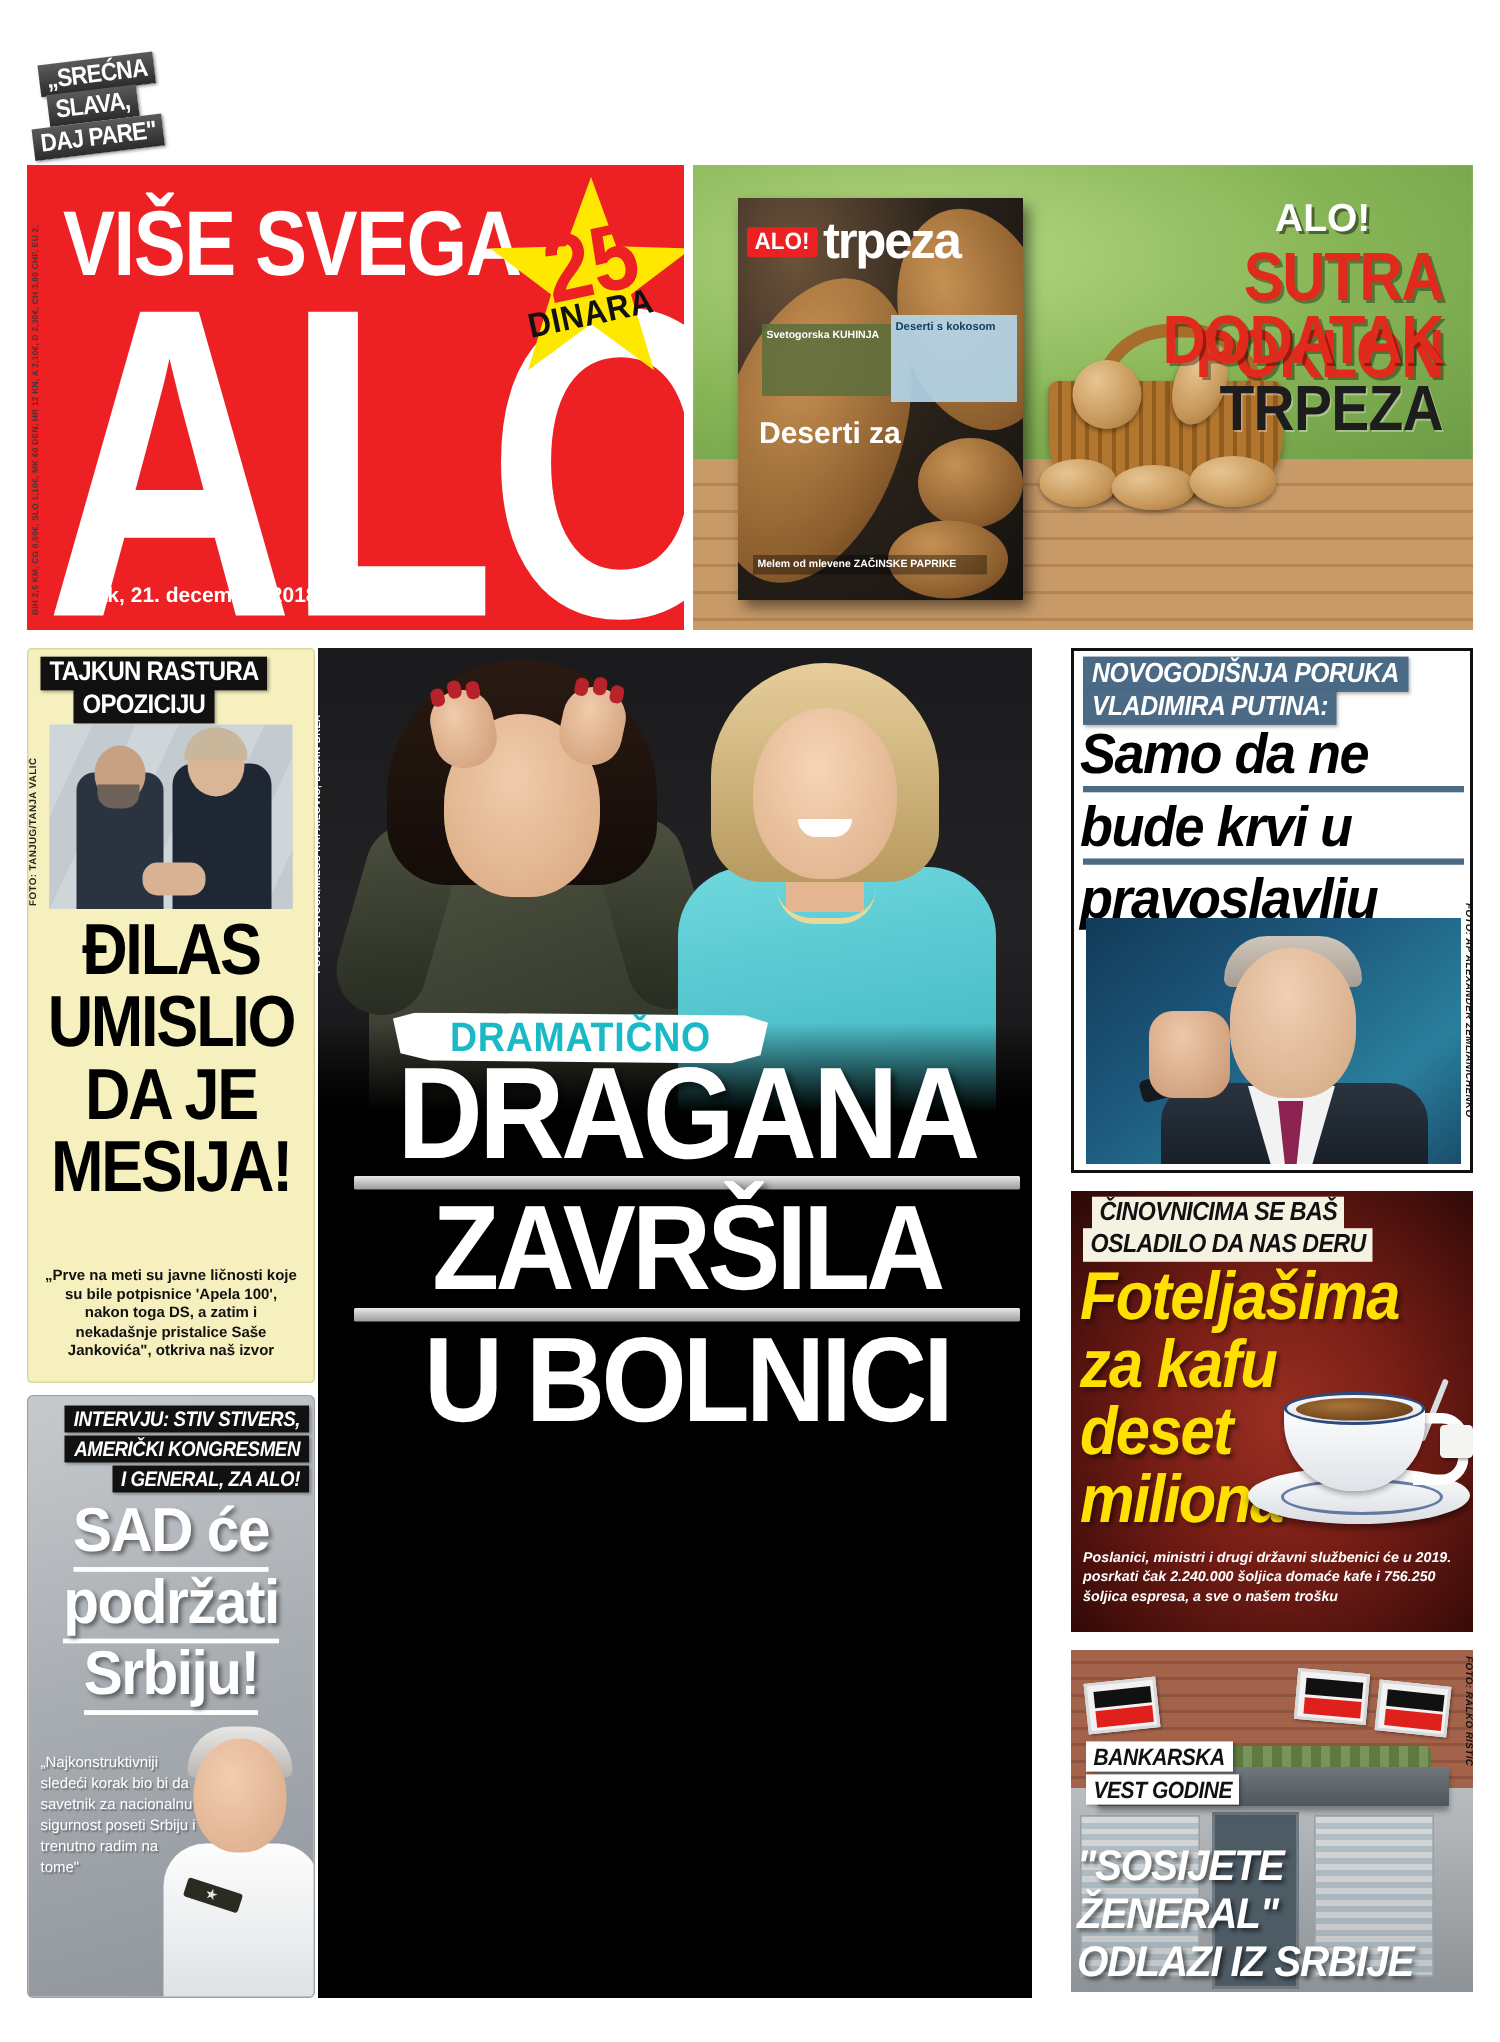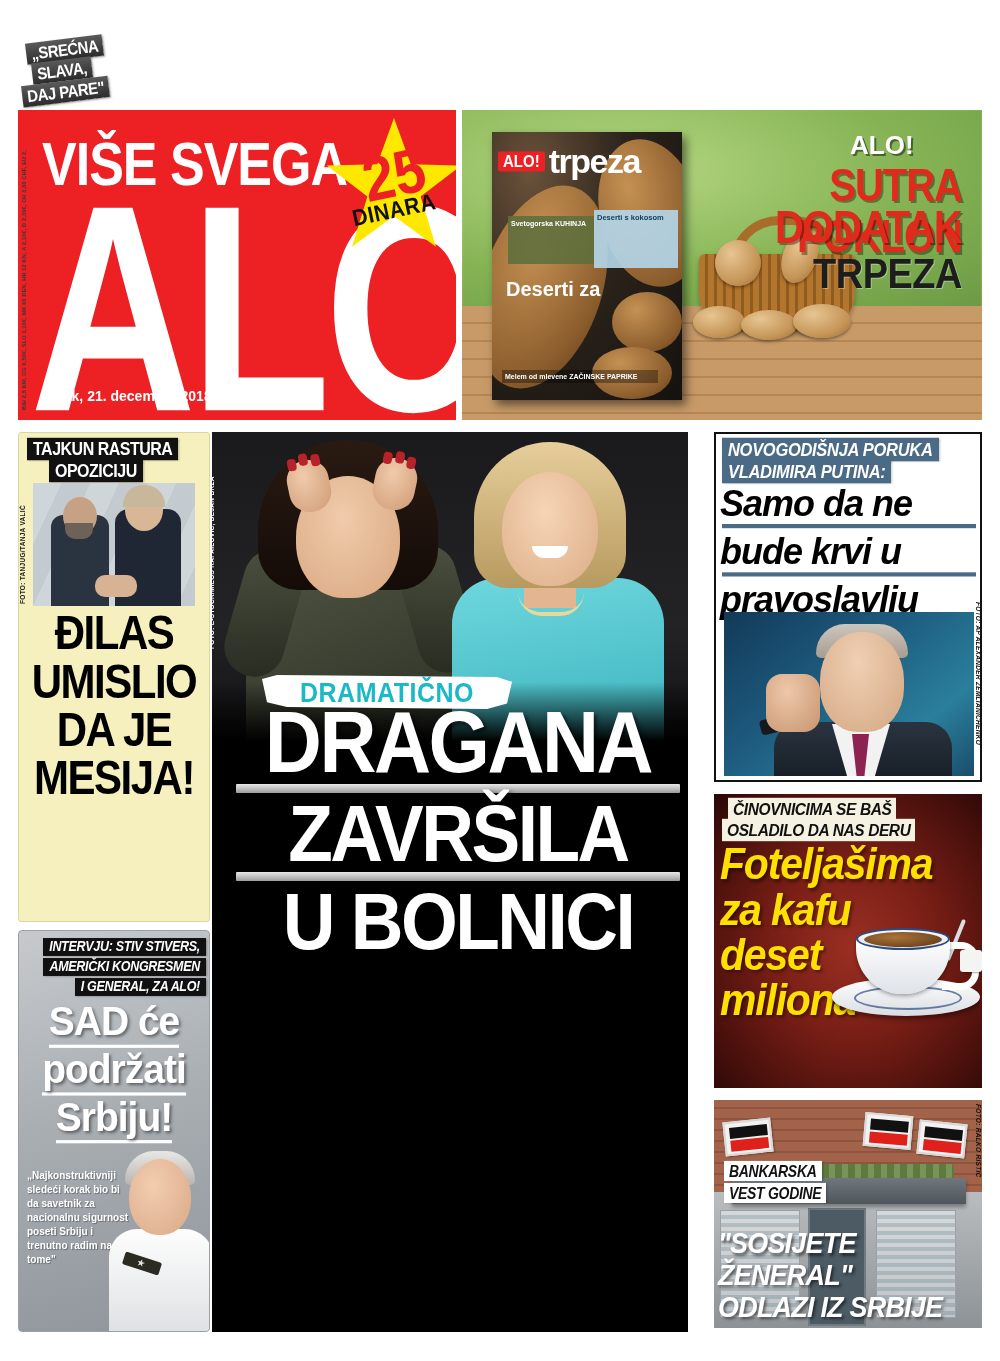--- a/index.html
+++ b/index.html
@@ -120,21 +120,21 @@
   .story-sad{position:absolute;left:0;top:498px;width:190px;height:400px;border-radius:4px;overflow:hidden;
     background:linear-gradient(165deg,#c6cacd 0%,#a9aeb3 45%,#8f959b 100%);border:1px solid #9aa0a5;}
   .sad-k{position:absolute;left:5px;width:182px;text-align:right;font-style:italic;}
   .sad-k1{top:6px;}.sad-k2{top:26px;}.sad-k3{top:46px;}
   .sad-k span{font-size:12.5px;letter-spacing:-0.3px;}
   .sad-head{position:absolute;left:0;top:66px;width:190px;text-align:center;color:#fff;
     font-weight:bold;font-size:39px;line-height:45px;letter-spacing:-1px;
     text-shadow:2px 2px 3px rgba(0,0,0,.45);transform:scaleY(1.06);transform-origin:top center;}
   .sad-head .u{border-bottom:3px solid #fff;padding-bottom:1px;}
   .sad-quote{position:absolute;left:8px;top:238px;width:104px;color:#fff;font-size:10px;
-    font-weight:bold;line-height:14px;text-shadow:1px 1px 1px rgba(0,0,0,.35);}
+    font-weight:normal;line-height:14px;text-shadow:1px 1px 1px rgba(0,0,0,.35);}
   .sad-man{position:absolute;left:88px;top:218px;width:104px;height:182px;}
   .sad-face{position:absolute;left:22px;top:10px;width:62px;height:76px;border-radius:50% 50% 46% 46%;
     background:radial-gradient(ellipse at 40% 35%,#f2cdb0,#d9a986);}
   .sad-hair{position:absolute;left:18px;top:2px;width:70px;height:34px;border-radius:34px 34px 6px 6px;
     background:linear-gradient(180deg,#e9e7e4,#b9b6b2);}
   .sad-body{position:absolute;left:2px;top:80px;width:104px;height:102px;border-radius:28px 28px 0 0;
     background:linear-gradient(180deg,#fdfdfd,#dfe2e4);}
   .sad-epau{position:absolute;left:16px;top:108px;width:38px;height:13px;background:#2b2b22;
     transform:rotate(18deg);border-radius:2px;}
   .sad-star{position:absolute;left:30px;top:110px;width:8px;height:8px;background:#e6e6e6;
@@ -355,20 +355,21 @@
         <div class="dj-hands"></div>
       </div>
       <div class="dj-credit">FOTO: TANJUG/TANJA VALIČ</div>
 
       <div class="dj-head">
         <div>ĐILAS</div>
         <div>UMISLIO</div>
         <div>DA JE</div>
         <div>MESIJA!</div>
       </div>
+      <div class="dj-body">„Prve na meti su javne ličnosti koje su bile potpisnice 'Apela 100', nakon toga DS, a zatim i nekadašnje pristalice Saše Jankovića", otkriva naš izvor</div>
     </div>
 
     <div class="story-sad">
       <div class="sad-k sad-k1"><span class="kicker-blk">INTERVJU: STIV STIVERS,</span></div>
       <div class="sad-k sad-k2"><span class="kicker-blk">AMERIČKI KONGRESMEN</span></div>
       <div class="sad-k sad-k3"><span class="kicker-blk">I GENERAL, ZA ALO!</span></div>
 
       <div class="sad-head">
         <div><span class="u">SAD će</span></div>
         <div><span class="u">podržati</span></div>
@@ -474,20 +475,21 @@
         <div class="spoon"></div>
         <div class="saucer"></div>
         <div class="saucer-ring"></div>
         <div class="cup-handle"></div>
         <div class="sugar"></div>
         <div class="cup-body"></div>
         <div class="cup-rim"></div>
         <div class="cup-coffee"></div>
       </div>
 
+      <div class="kafa-body">Poslanici, ministri i drugi državni službenici će u 2019. posrkati čak 2.240.000 šoljica domaće kafe i 756.250 šoljica espresa, a sve o našem trošku</div>
     </div>
 
     <div class="story-bank">
       <div class="bank-brick"></div>
       <div class="bank-facade"></div>
       <div class="bank-win bw-l"></div>
       <div class="bank-win bw-r"></div>
       <div class="bank-door"></div>
       <div class="bank-plants"></div>
       <div class="bank-canopy"></div>

